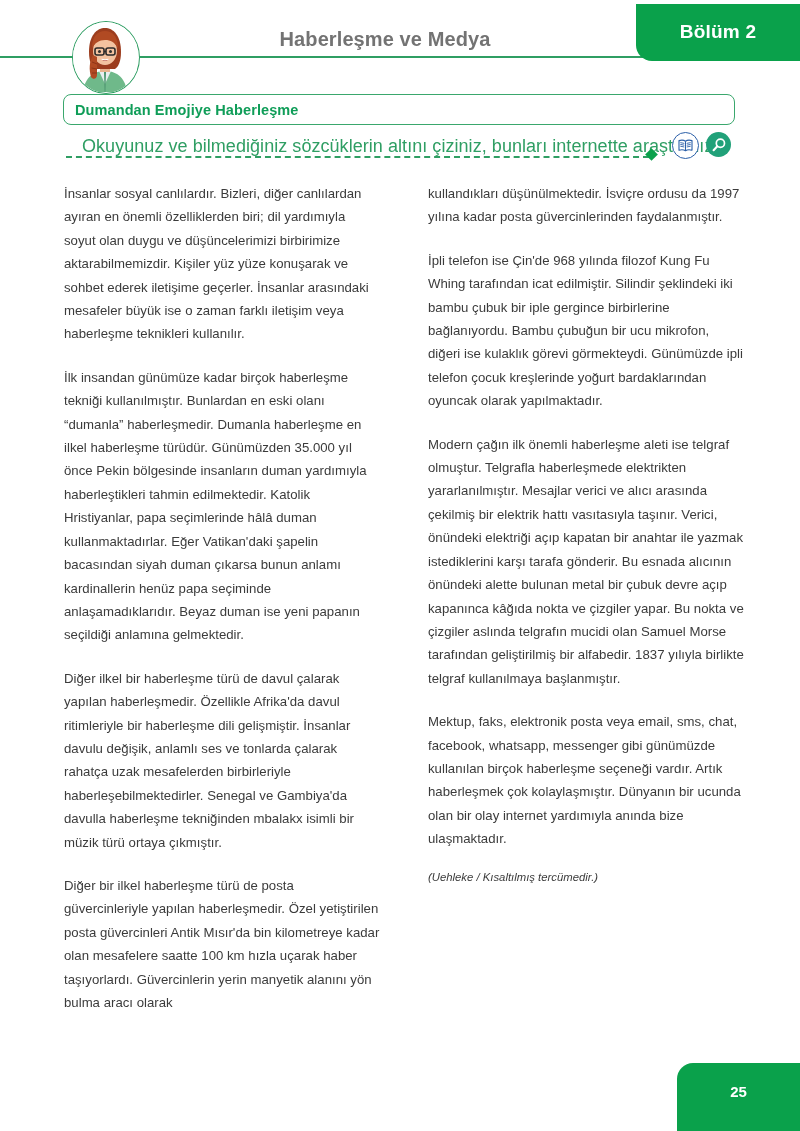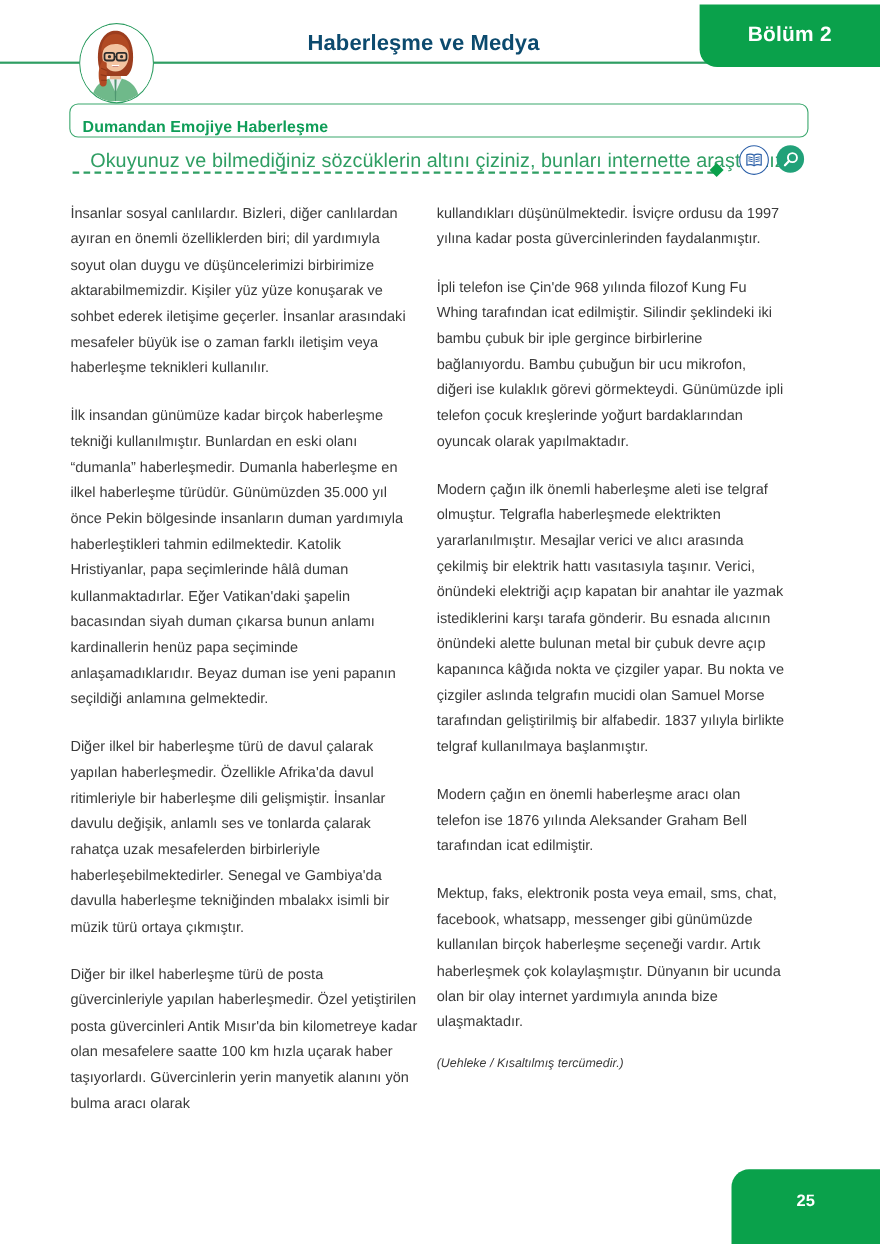--- a/index.html
+++ b/index.html
@@ -75,38 +75,38 @@
     z-index: 3;
   }
   .avatar svg { display: block; }
 
   .header-title {
     position: absolute;
     left: 150px;
     top: 28px;
     width: 470px;
     text-align: center;
-    color: #0c4a6e;
+    color: #737373;
     font-size: 20px;
     font-weight: bold;
     letter-spacing: 0.1px;
   }
 
   
   .section-box {
     position: absolute;
     left: 63px;
     top: 94px;
     width: 672px;
     height: 31px;
     border: 1.4px solid #3aa76d;
     border-radius: 8px;
     box-sizing: border-box;
     display: flex;
-    align-items: flex-end;
+    align-items: center;
   }
   .section-box .section-title {
     color: #0f9d58;
     font-size: 14.5px;
     font-weight: bold;
     padding-left: 11px;
     letter-spacing: 0.1px;
   }
 
   
@@ -175,21 +175,21 @@
     width: 672px;
     height: 830px;
     text-decoration: underline;
   }
   .col {
     position: absolute;
     top: 0;
     width: 316px;
   }
   .col-left { left: 0; }
-  .col-right { left: 333px; }
+  .col-right { left: 364px; }
 
   .col p {
     margin: 0 0 20px 0;
     color: #3b3b3b;
     font-size: 13.2px;
     line-height: 23.4px;
     text-align: left;
     letter-spacing: 0.01px;
   }
 
@@ -199,21 +199,21 @@
     font-size: 11.3px;
     font-style: italic;
     letter-spacing: 0.01px;
   }
 
   
   .footer-tab {
     position: absolute;
     right: 0;
     bottom: 0;
-    width: 135px;
+    width: 123px;
     height: 68px;
     background: #0aa14b;
     border-top-left-radius: 16px;
     display: flex;
     align-items: flex-start;
     justify-content: center;
   }
   .footer-tab .page-number {
     color: #ffffff;
     font-size: 15px;
@@ -298,21 +298,20 @@
       <p>İnsanlar sosyal canlılardır. Bizleri, diğer canlılardan ayıran en önemli özelliklerden biri; dil yardımıyla soyut olan duygu ve düşüncelerimizi birbirimize aktarabilmemizdir. Kişiler yüz yüze konuşarak ve sohbet ederek iletişime geçerler. İnsanlar arasındaki mesafeler büyük ise o zaman farklı iletişim veya haberleşme teknikleri kullanılır.</p>
       <p>İlk insandan günümüze kadar birçok haberleşme tekniği kullanılmıştır. Bunlardan en eski olanı “dumanla” haberleşmedir. Dumanla haberleşme en ilkel haberleşme türüdür. Günümüzden 35.000 yıl önce Pekin bölgesinde insanların duman yardımıyla haberleştikleri tahmin edilmektedir. Katolik Hristiyanlar, papa seçimlerinde hâlâ duman kullanmaktadırlar. Eğer Vatikan'daki şapelin bacasından siyah duman çıkarsa bunun anlamı kardinallerin henüz papa seçiminde anlaşamadıklarıdır. Beyaz duman ise yeni papanın seçildiği anlamına gelmektedir.</p>
       <p>Diğer ilkel bir haberleşme türü de davul çalarak yapılan haberleşmedir. Özellikle Afrika'da davul ritimleriyle bir haberleşme dili gelişmiştir. İnsanlar davulu değişik, anlamlı ses ve tonlarda çalarak rahatça uzak mesafelerden birbirleriyle haberleşebilmektedirler. Senegal ve Gambiya'da davulla haberleşme tekniğinden mbalakx isimli bir müzik türü ortaya çıkmıştır.</p>
       <p>Diğer bir ilkel haberleşme türü de posta güvercinleriyle yapılan haberleşmedir. Özel yetiştirilen posta güvercinleri Antik Mısır'da bin kilometreye kadar olan mesafelere saatte 100 km hızla uçarak haber taşıyorlardı. Güvercinlerin yerin manyetik alanını yön bulma aracı olarak</p>
     </div>
 
     <div class="col col-right">
       <p>kullandıkları düşünülmektedir. İsviçre ordusu da 1997 yılına kadar posta güvercinlerinden faydalanmıştır.</p>
       <p>İpli telefon ise Çin'de 968 yılında filozof Kung Fu Whing tarafından icat edilmiştir. Silindir şeklindeki iki bambu çubuk bir iple gergince birbirlerine bağlanıyordu. Bambu çubuğun bir ucu mikrofon, diğeri ise kulaklık görevi görmekteydi. Günümüzde ipli telefon çocuk kreşlerinde yoğurt bardaklarından oyuncak olarak yapılmaktadır.</p>
       <p>Modern çağın ilk önemli haberleşme aleti ise telgraf olmuştur. Telgrafla haberleşmede elektrikten yararlanılmıştır. Mesajlar verici ve alıcı arasında çekilmiş bir elektrik hattı vasıtasıyla taşınır. Verici, önündeki elektriği açıp kapatan bir anahtar ile yazmak istediklerini karşı tarafa gönderir. Bu esnada alıcının önündeki alette bulunan metal bir çubuk devre açıp kapanınca kâğıda nokta ve çizgiler yapar. Bu nokta ve çizgiler aslında telgrafın mucidi olan Samuel Morse tarafından geliştirilmiş bir alfabedir. 1837 yılıyla birlikte telgraf kullanılmaya başlanmıştır.</p>
-      <p>Modern çağın en önemli haberleşme aracı olan telefon ise 1876 yılında Aleksander Graham Bell tarafından icat edilmiştir.</p>
       <p>Mektup, faks, elektronik posta veya email, sms, chat, facebook, whatsapp, messenger gibi günümüzde kullanılan birçok haberleşme seçeneği vardır. Artık haberleşmek çok kolaylaşmıştır. Dünyanın bir ucunda olan bir olay internet yardımıyla anında bize ulaşmaktadır.</p>
       <div class="attribution">(Uehleke / Kısaltılmış tercümedir.)</div>
     </div>
   </div>
 
   <div class="footer-tab">
     <span class="page-number">25</span>
   </div>
 
 </div>

